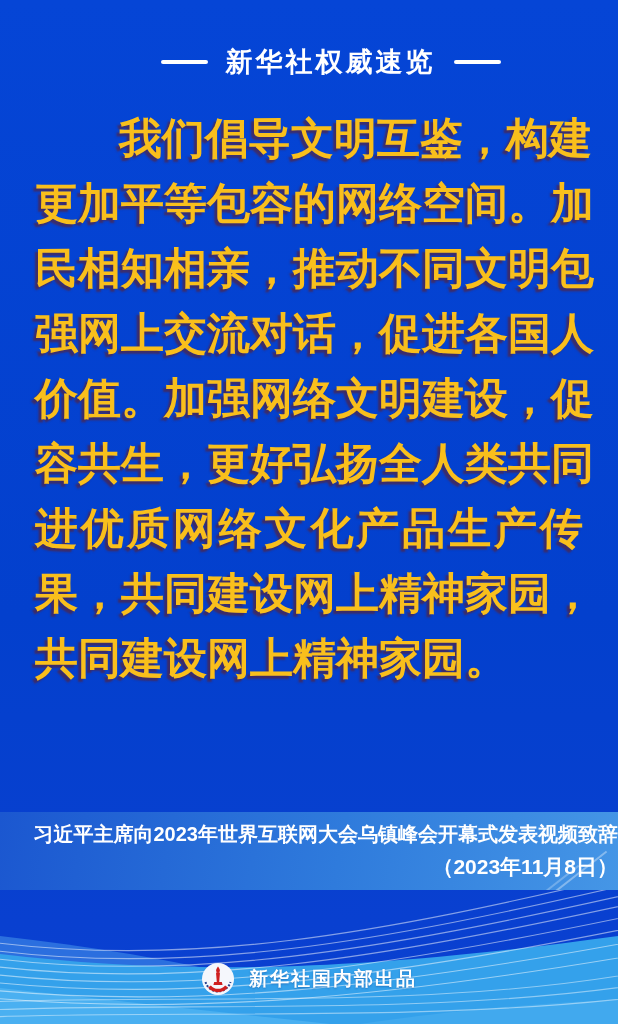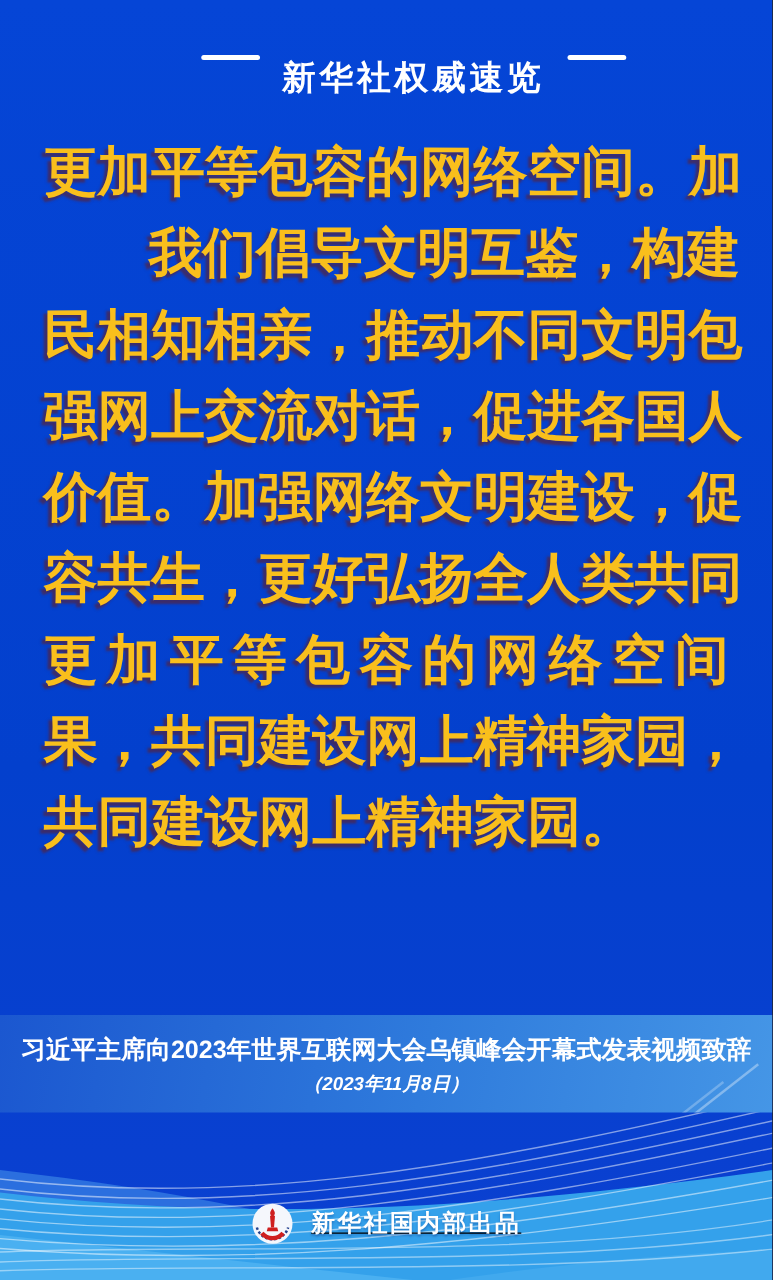--- a/index.html
+++ b/index.html
@@ -12,20 +12,21 @@
     overflow: hidden;
     background: linear-gradient(180deg, #0545d6 0%, #0340cd 60%, #0b40d1 100%);
     font-family: "Liberation Sans", sans-serif;
   }
 
   
   .header {
     position: absolute;
     top: 44px; left: 0; right: 0;
     display: flex;
+    align-items: center;
     justify-content: center;
     gap: 18px;
     margin-left: 43px;
   }
   .header .dash {
     width: 47px; height: 4px;
     background: #ffffff;
     border-radius: 2px;
   }
   .header .title {
@@ -58,38 +59,37 @@
   .quote .line.last  { text-align-last: left; }
 
   
   .caption-bar {
     position: absolute;
     top: 812px; left: 0;
     width: 618px; height: 78px;
     background: linear-gradient(100deg, #1b57d0 0%, #2f7bdc 55%, #4596e6 100%);
     display: flex;
     flex-direction: column;
-    align-items: center;
+    align-items: flex-end;
     justify-content: center;
     gap: 5px;
     overflow: hidden;
   }
   .caption-line1 {
     color: #ffffff;
     font-size: 20px;
     font-weight: bold;
     white-space: nowrap;
     letter-spacing: 0px;
   }
   .caption-line2 {
     color: #ffffff;
-    font-size: 15px;
+    font-size: 21px;
     font-weight: bold;
     white-space: nowrap;
-    font-style: italic;
   }
   .caption-streak {
     position: absolute;
     height: 2px;
     background: rgba(255,255,255,0.35);
     transform: rotate(-38deg);
   }
   .streak-1 { width: 70px; right: 4px;  bottom: 16px; }
   .streak-2 { width: 50px; right: 34px; bottom: 8px; background: rgba(255,255,255,0.25); }
 
@@ -100,21 +100,20 @@
     width: 618px; height: 134px;
   }
   .footer svg.waves { position: absolute; inset: 0; }
   .publisher-row {
     position: absolute;
     top: 72px; left: 0; right: 0;
     display: flex;
     align-items: center;
     justify-content: center;
     gap: 14px;
-    text-decoration: underline;
   }
   .publisher-label {
     color: #ffffff;
     font-size: 19px;
     font-weight: bold;
     letter-spacing: 2px;
     text-shadow: 0 1px 2px rgba(10,40,120,0.35);
     white-space: nowrap;
   }
 </style>
@@ -123,27 +122,27 @@
 
 <div class="poster">
 
   <div class="header">
     <div class="dash"></div>
     <div class="title">新华社权威速览</div>
     <div class="dash"></div>
   </div>
 
   <div class="quote">
+    <div class="line first">我们倡导文明互鉴，构建</div>
     <div class="line">更加平等包容的网络空间。加</div>
-    <div class="line first">我们倡导文明互鉴，构建</div>
     <div class="line">民相知相亲，推动不同文明包</div>
     <div class="line">强网上交流对话，促进各国人</div>
     <div class="line">价值。加强网络文明建设，促</div>
     <div class="line">容共生，更好弘扬全人类共同</div>
-    <div class="line">更加平等包容的网络空间</div>
+    <div class="line">进优质网络文化产品生产传</div>
     <div class="line">果，共同建设网上精神家园，</div>
     <div class="line last">共同建设网上精神家园。</div>
   </div>
 
   <div class="caption-bar">
     <div class="caption-line1">习近平主席向2023年世界互联网大会乌镇峰会开幕式发表视频致辞</div>
     <div class="caption-line2">（2023年11月8日）</div>
     <div class="caption-streak streak-1"></div>
     <div class="caption-streak streak-2"></div>
   </div>

